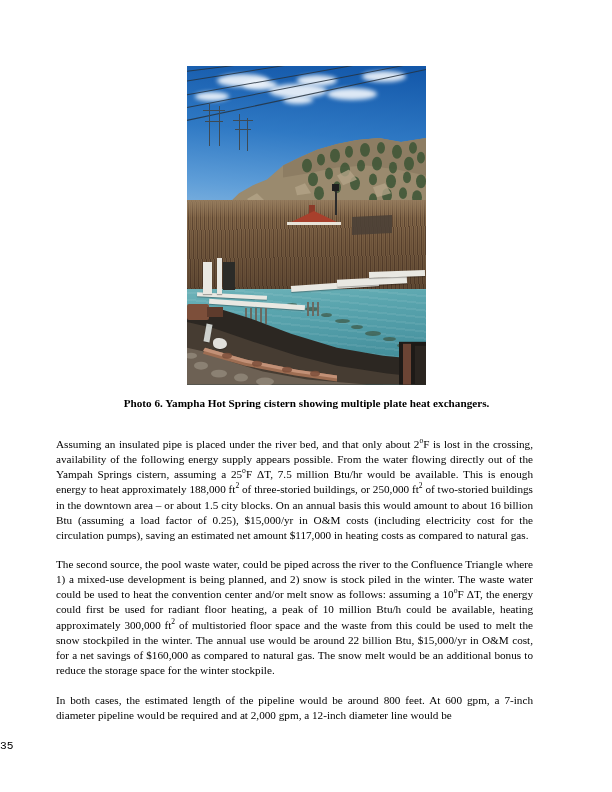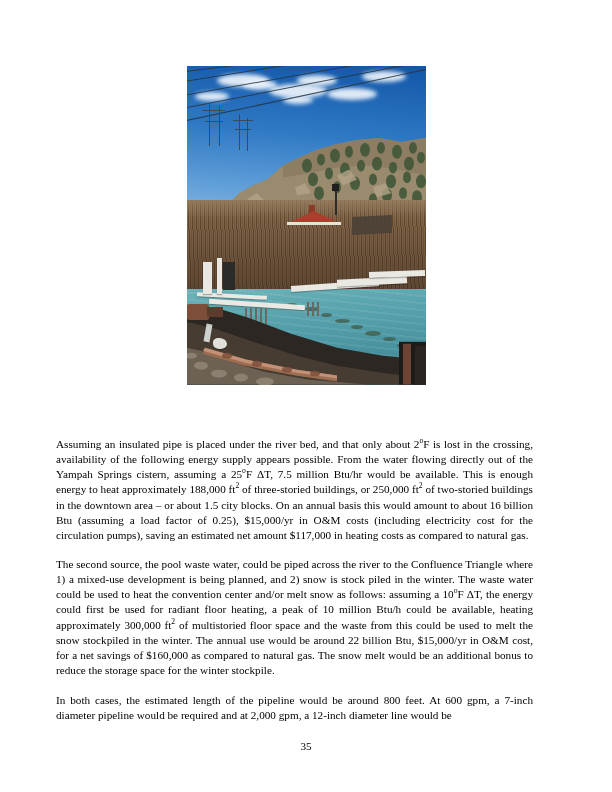--- a/index.html
+++ b/index.html
@@ -252,22 +252,23 @@
   .p2 { top: 546px; }
   .p3 { top: 682px; }
 
   sup { font-size: 7.6px; vertical-align: super; line-height: 0; }
 
   .page-number {
     position: absolute;
     left: 0;
     top: 740px;
     width: 612px;
-    text-align: center;
+    text-align: left;
     font-size: 11.2px;
+    font-family: Liberation Mono, monospace;
   }
 </style>
 </head>
 <body>
 
 <div class="page">
 
   <div class="photo-wrap">
     <div class="photo-inner">
 
@@ -410,20 +411,21 @@
         </svg>
       </div>
 
       <div class="pipe-rust" style="left:0px;top:238px;width:22px;height:16px;border-radius:2px;"></div>
       <div class="pipe-rust" style="left:20px;top:241px;width:16px;height:10px;background:#5e3b2c;"></div>
       <div class="hx" style="left:26px;top:272px;width:14px;height:11px;background:#f2f2ee;border-radius:40% 60% 50% 50%;opacity:.9;"></div>
       <div class="hx" style="left:18px;top:258px;width:6px;height:18px;background:#e6ece9;opacity:.85;transform:rotate(10deg);"></div>
     </div>
   </div>
 
+  <div class="caption">Photo 6.  Yampha Hot Spring cistern showing multiple plate heat exchangers.</div>
 
   <p class="body-block p1">Assuming an insulated pipe is placed under the river bed, and that only about 2<sup>o</sup>F is lost in the crossing, availability of the following energy supply appears possible.  From the water flowing directly out of the Yampah Springs cistern, assuming a 25<sup>o</sup>F ΔT, 7.5 million Btu/hr would be available.  This is enough energy to heat approximately 188,000 ft<sup>2</sup> of three-storied buildings, or 250,000 ft<sup>2</sup> of two-storied buildings in the downtown area – or about 1.5 city blocks.   On an annual basis this would amount to about 16 billion Btu (assuming a load factor of 0.25), $15,000/yr in O&amp;M costs (including electricity cost for the circulation pumps), saving an estimated net amount $117,000 in heating costs as compared to natural gas.</p>
 
   <p class="body-block p2"> The second source, the pool waste water, could be piped across the river to the Confluence Triangle where 1) a mixed-use development is being planned, and 2) snow is stock piled in the winter.   The waste water could be used to heat the convention center and/or melt snow as follows:  assuming a 10<sup>o</sup>F ΔT, the energy could first be used for radiant floor heating, a peak of 10 million Btu/h could be available, heating approximately 300,000 ft<sup>2</sup> of multistoried floor space and the waste from this could be used to melt the snow stockpiled in the winter. The annual use would be around 22 billion Btu, $15,000/yr in O&amp;M cost, for a net savings of $160,000 as compared to natural gas.  The snow melt would be an additional bonus to reduce the storage space for the winter stockpile.</p>
 
   <p class="body-block p3">In both cases, the estimated length of the pipeline would be around 800 feet.  At 600 gpm, a 7-inch diameter pipeline would be required and at 2,000 gpm, a 12-inch diameter line would be</p>
 
   <div class="page-number">35</div>
 
 </div>

